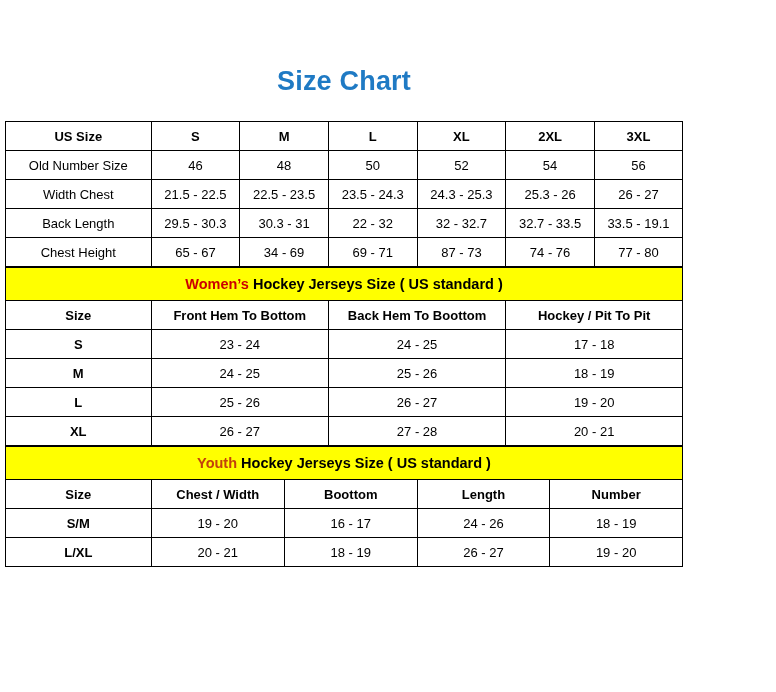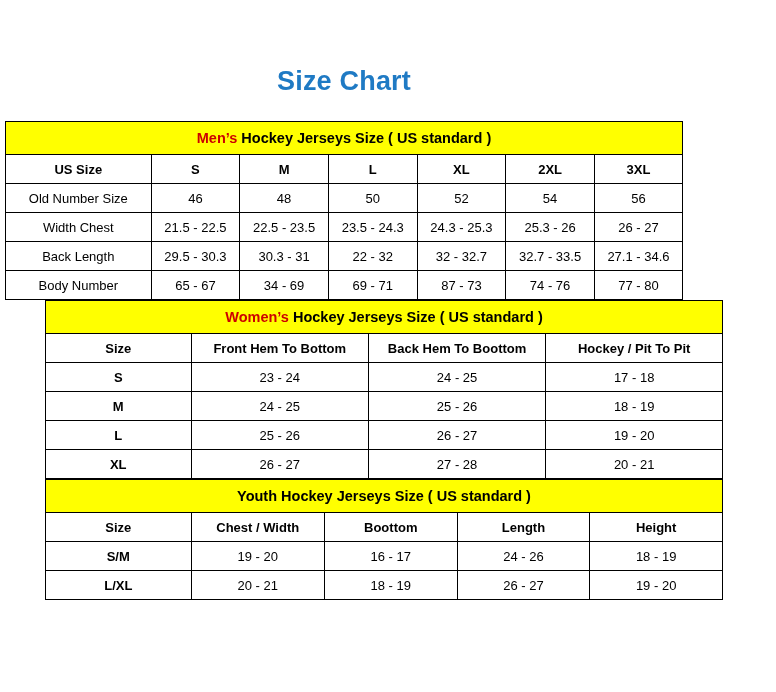--- a/index.html
+++ b/index.html
@@ -48,30 +48,29 @@
     font-weight: normal;
   }
   .section-head td {
     background: #ffff00;
     font-weight: bold;
     font-size: 14.5px;
     padding: 7px 2px;
   }
   .section-head .accent-men { color: #cc0000; }
   .section-head .accent-women { color: #cc0000; }
-  .section-head .accent-youth { color: #000000; }
+  .section-head .accent-youth { color: #c2410c; }
   .colhead td {
     font-weight: bold;
   }
   .rowlabel-bold {
     font-weight: bold;
   }
   table.block + table.block {
     margin-top: 0;
-    margin-left: 40px;
   }
 </style>
 </head>
 <body>
 
 <div class="page">
 
   <div class="title">Size Chart</div>
 
   <div class="tables-wrap">
@@ -80,23 +79,20 @@
       <colgroup>
         <col style="width:21.5%">
           <col style="width:13.1%">
           <col style="width:13.1%">
           <col style="width:13.1%">
           <col style="width:13.1%">
           <col style="width:13.1%">
           <col style="width:13.0%">
       </colgroup>
       <tbody>
-        <tr class="section-head">
-          <td colspan="7"><span class="accent-men">Men’s</span><span> Hockey Jerseys Size ( US standard )</span></td>
-        </tr>
         <tr class="colhead">
           <td>US Size</td>
           <td>S</td>
           <td>M</td>
           <td>L</td>
           <td>XL</td>
           <td>2XL</td>
           <td>3XL</td>
         </tr>
         <tr>
@@ -117,24 +113,24 @@
           <td>25.3 - 26</td>
           <td>26 - 27</td>
         </tr>
         <tr>
           <td>Back Length</td>
           <td>29.5 - 30.3</td>
           <td>30.3 - 31</td>
           <td>22 - 32</td>
           <td>32 - 32.7</td>
           <td>32.7 - 33.5</td>
-          <td>27.1 - 34.6</td>
-        </tr>
-        <tr>
-          <td>Body Number</td>
+          <td>33.5 - 19.1</td>
+        </tr>
+        <tr>
+          <td>Chest Height</td>
           <td>65 - 67</td>
           <td>34 - 69</td>
           <td>69 - 71</td>
           <td>87 - 73</td>
           <td>74 - 76</td>
           <td>77 - 80</td>
         </tr>
       </tbody>
     </table>
 
@@ -192,21 +188,21 @@
       </colgroup>
       <tbody>
         <tr class="section-head">
           <td colspan="5"><span class="accent-youth">Youth</span><span> Hockey Jerseys Size ( US standard )</span></td>
         </tr>
         <tr class="colhead">
           <td>Size</td>
           <td>Chest / Width</td>
           <td>Boottom</td>
           <td>Length</td>
-          <td>Height</td>
+          <td>Number</td>
         </tr>
         <tr>
           <td class="rowlabel-bold">S/M</td>
           <td>19 - 20</td>
           <td>16 - 17</td>
           <td>24 - 26</td>
           <td>18 - 19</td>
         </tr>
         <tr>
           <td class="rowlabel-bold">L/XL</td>

